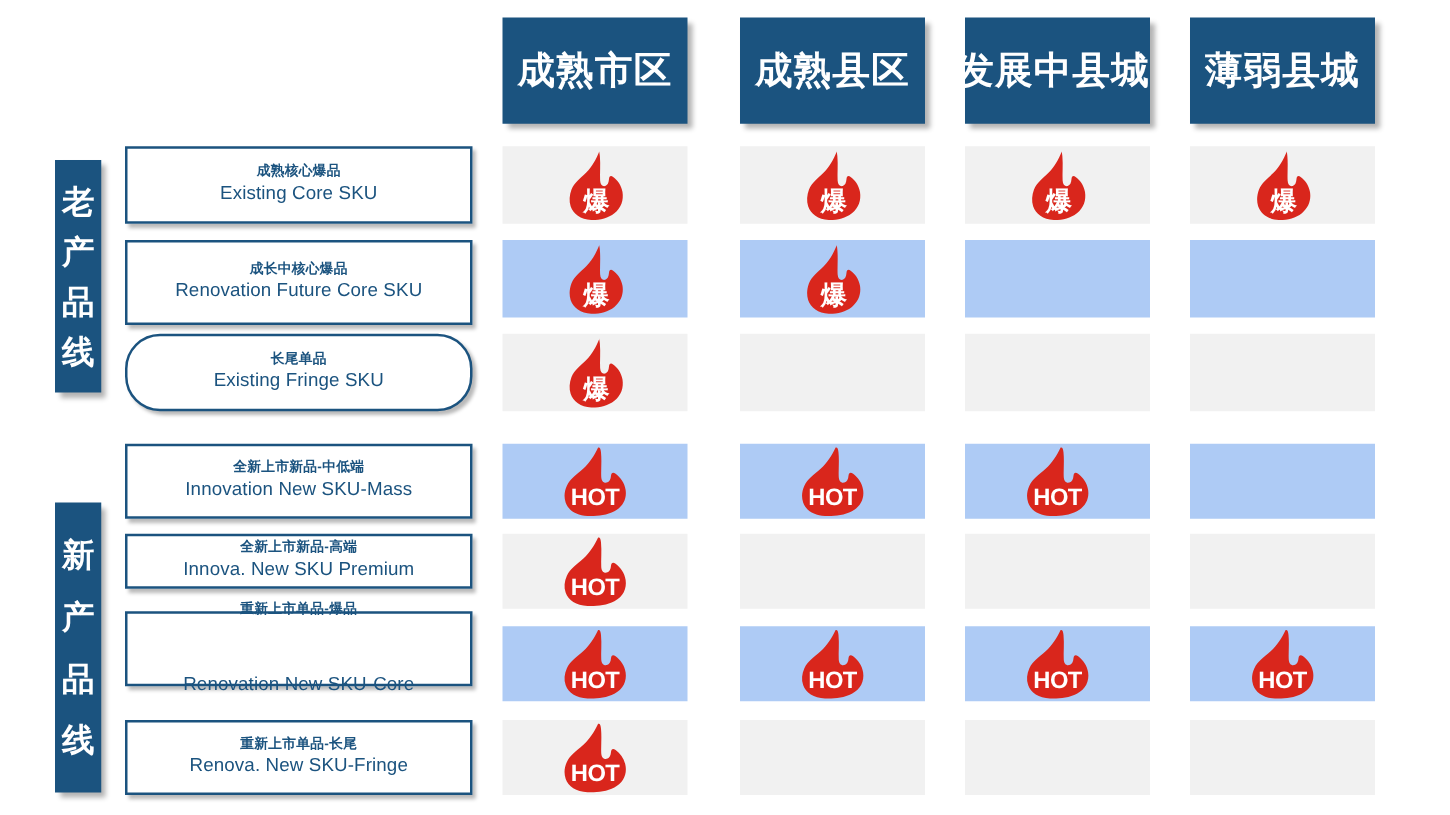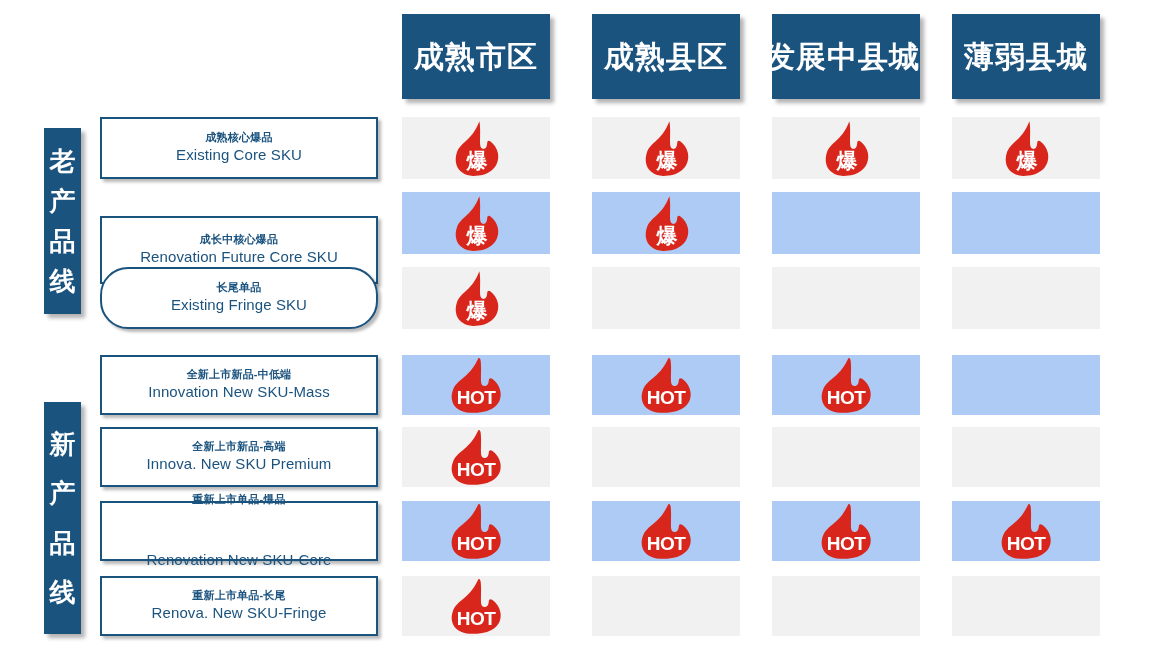--- a/index.html
+++ b/index.html
@@ -156,37 +156,37 @@
         <span>产</span>
         <span>品</span>
         <span>线</span>
       </div>
     </div>
   <div id="row-labels">
       <div class="row-label" style="top: 117px; height: 62px;">
         <div class="zh">成熟核心爆品</div>
         <div class="en">Existing Core SKU</div>
       </div>
-      <div class="row-label" style="top: 192px; height: 68px; margin-top: 24px;">
+      <div class="row-label" style="top: 192px; height: 68px;">
         <div class="zh">成长中核心爆品</div>
         <div class="en">Renovation Future Core SKU</div>
       </div>
       <div class="row-label" style="top: 267px; height: 62px; border-radius: 28px;">
         <div class="zh">长尾单品</div>
         <div class="en">Existing Fringe SKU</div>
       </div>
       <div class="row-label" style="top: 355px; height: 60px;">
         <div class="zh">全新上市新品-中低端</div>
         <div class="en">Innovation New SKU-Mass</div>
       </div>
-      <div class="row-label" style="top: 427px; height: 60px;">
+      <div class="row-label" style="top: 427px; height: 44px;">
         <div class="zh">全新上市新品-高端</div>
         <div class="en">Innova. New SKU Premium</div>
       </div>
-      <div class="row-label" style="top: 501px; height: 60px; gap: 43px;">
+      <div class="row-label" style="top: 489px; height: 60px; gap: 43px;">
         <div class="zh">重新上市单品-爆品</div>
         <div class="en">Renovation New SKU-Core</div>
       </div>
       <div class="row-label" style="top: 576px; height: 60px;">
         <div class="zh">重新上市单品-长尾</div>
         <div class="en">Renova. New SKU-Fringe</div>
       </div>
     </div>
   <div id="cells">
       <div class="cell grey" style="left: 402px; top: 117px; height: 62px;">

